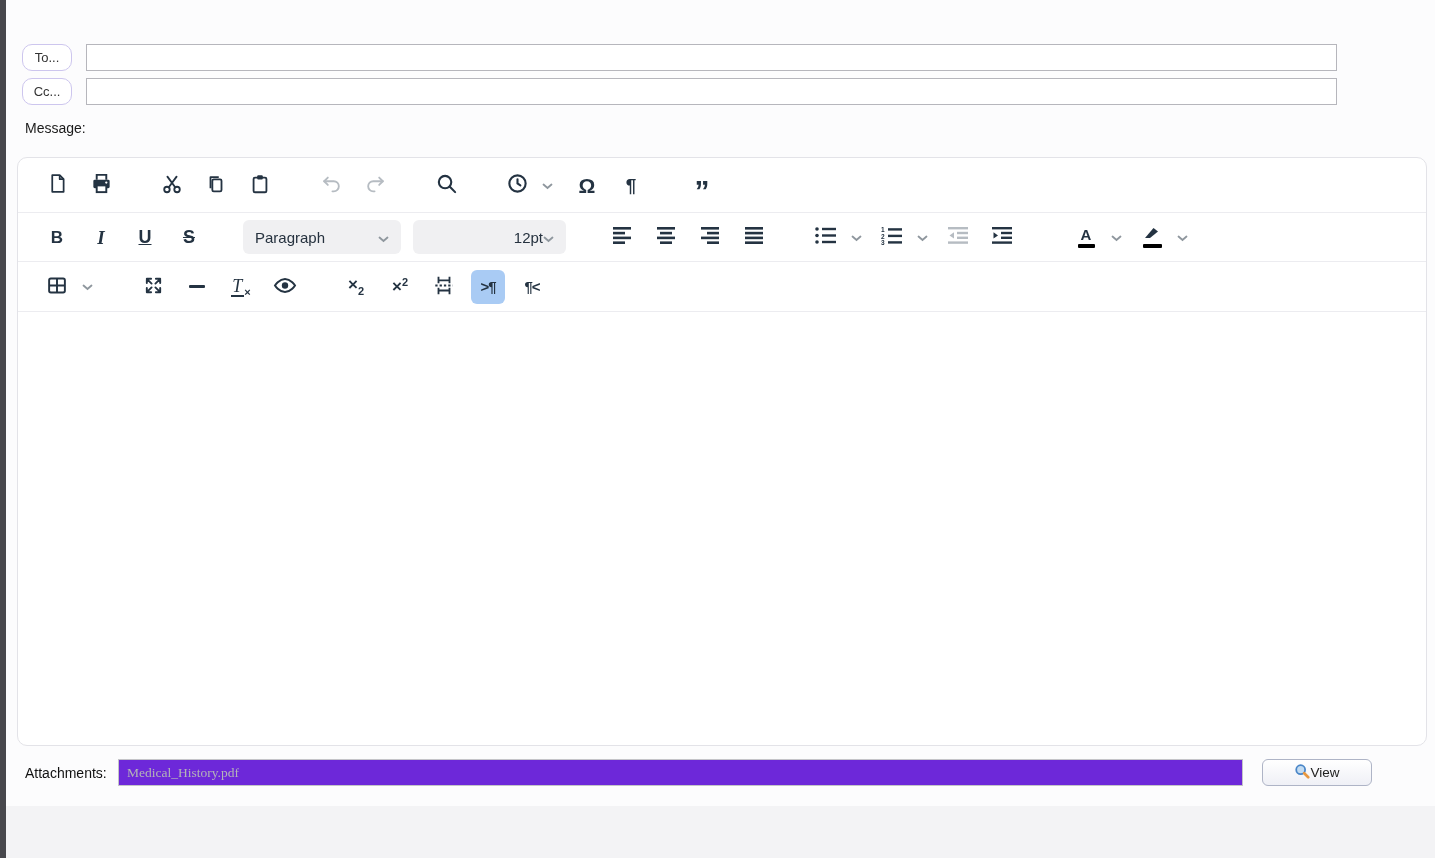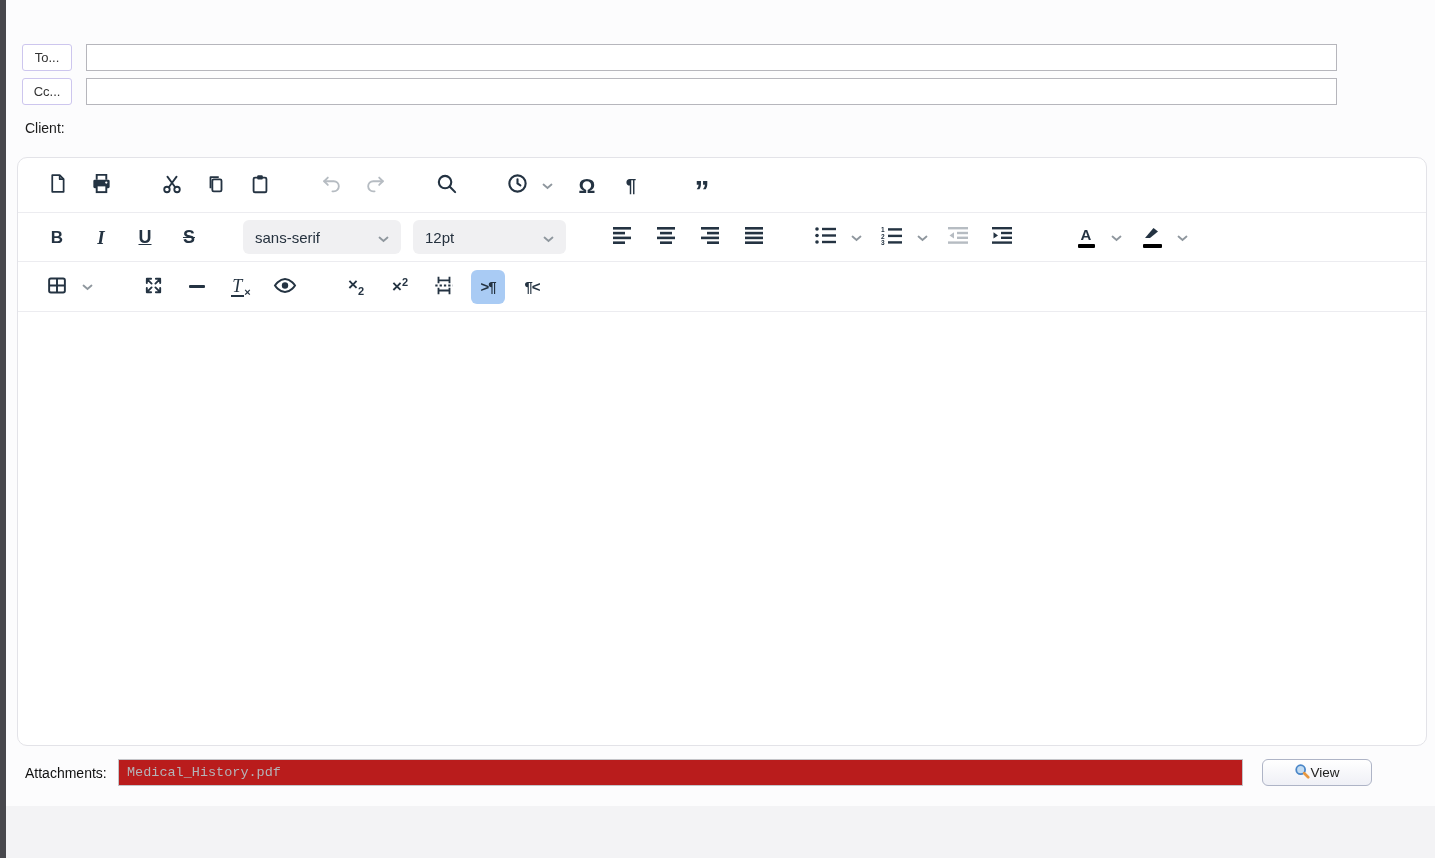--- a/index.html
+++ b/index.html
@@ -12,21 +12,21 @@
   
   .titlebar { position:absolute; left:0; top:0; width:100%; height:33px; background:#f1f1f4; }
   .title { position:absolute; left:9px; top:8px; font-size:13.5px; font-weight:bold; color:#3a2da5; letter-spacing:.2px; }
   .win-btn { position:absolute; top:7px; width:19px; height:19px; border-radius:4px; background:#e8e8ea;
              display:flex; align-items:center; justify-content:center; color:#737379; cursor:pointer; }
   .win-max { right:37px; }
   .win-close { right:11px; }
 
   
   .pill-btn { position:absolute; left:16px; width:50px; height:27px; background:#fff; border:1px solid #cdc6ee;
-              border-radius:3px; font-size:13px; color:#333; display:flex; align-items:center; justify-content:center; cursor:pointer; }
+              border-radius:10px; font-size:13px; color:#333; display:flex; align-items:center; justify-content:center; cursor:pointer; }
   .to-btn { top:44px; } .cc-btn { top:78px;text-align:right; }
   .line-input { position:absolute; left:80px; width:1251px; height:27px; border:1px solid #b6b6bc; background:#fff;
                 font-family:"Liberation Sans",sans-serif; font-size:13.5px; color:#222; padding:0 8px; outline:none; }
   .to-input { top:44px; } .cc-input { top:78px; }
   .subject-label { position:absolute; left:19px; top:120px; font-size:14px; color:#1b1b1b; }
   .subject-input { top:114px; height:28px; border-color:#9da0a6; }
 
   
   .editor { position:absolute; left:11px; top:157px; width:1410px; height:589px; background:#fff;
             border:1px solid #e3e3e8; border-radius:10px; overflow:hidden; }
@@ -57,48 +57,48 @@
   .clearfmt .x { font-size:11px; font-weight:700; margin-left:0px; margin-bottom:-1px; }
   .colorbtn { display:flex; flex-direction:column; align-items:center; justify-content:center; }
   .colorbtn .a { font-size:15px; font-weight:700; line-height:1; }
   .color-bar { width:17px; height:4px; background:#000; margin-top:2px; border-radius:1px; }
   .hr-glyph { width:16px; height:3px; background:currentColor; border-radius:1px; }
 
   .dd { height:34px; background:#f0f0f2; border-radius:6px; display:flex; align-items:center; justify-content:space-between;
         padding:0 12px; font-size:15px; color:#26323f; cursor:pointer; }
   .dd-format { width:158px; margin-right:12px; }
   .dd-font { width:158px; margin-right:12px; }
-  .dd-size { width:153px; margin-right:40px; }
+  .dd-size { width:153px; margin-right:40px;justify-content:flex-end; }
 
   .editor-content { height:276px; background:#fff; }
 
   
   .attach-label { position:absolute; left:19px; top:765px; font-size:14px; color:#111; }
   .attach-input { position:absolute; left:112px; top:759px; width:1125px; height:27px; border:1px solid #c4c4c8;
-                  background:#b91c1c; color:#b4b4b8; font-size:13.5px; padding:0 8px; font-family:Liberation Mono, monospace; outline:none; }
+                  background:#6d28d9; color:#b4b4b8; font-size:13.5px; padding:0 8px; font-family:Liberation Serif, serif; outline:none; }
   .view-btn { position:absolute; left:1256px; top:759px; width:110px; height:27px; border:1px solid #aeb4c6; border-radius:6px;
               background:linear-gradient(#ffffff,#eff0f6); display:flex; align-items:center; justify-content:center; 
               font-size:13.5px; color:#222; cursor:pointer; }
 
   
   .footer { position:absolute; left:0; top:806px; width:100%; height:52px; background:#f3f3f5; }
 </style>
 </head>
 <body>
 
 <div class="left-strip"></div>
 
 <div class="dialog">
 
 
   <button class="pill-btn to-btn">To...</button>
   <input class="line-input to-input" value="" style="">
   <button class="pill-btn cc-btn">Cc...</button>
   <input class="line-input cc-input" value="" style="">
-  <span class="subject-label">Client:</span>
+  <span class="subject-label">Message:</span>
 
   <div class="editor">
 
     <div class="toolbar-row row1">
       <div class="grp">
         <button class="tbtn">
           <span>
             <svg width="21" height="23" viewBox="0 0 24 24" fill="none" stroke="currentColor" stroke-width="2" stroke-linejoin="round">
               <path d="M6 2.5h8.5L19 7v14.5H6z"></path>
                 <path d="M14.5 2.5V7H19"></path>
@@ -211,22 +211,22 @@
         <button class="tbtn">
           <span class="glyph glyph-italic">I</span>
         </button>
         <button class="tbtn">
           <span class="glyph glyph-underline">U</span>
         </button>
         <button class="tbtn">
           <span class="glyph glyph-strike">S</span>
         </button>
       </div>
-      <div class="dd dd-font">
-        <span>sans-serif</span>
+      <div class="dd dd-format">
+        <span>Paragraph</span>
         <span>
           <svg width="11" height="7" viewBox="0 0 11 7" fill="none" stroke="#8f979e" stroke-width="1.8" stroke-linecap="round">
               <path d="M1.5 1.5L5.5 5l4-3.5"></path>
             </svg>
         </span>
       </div>
       <div class="dd dd-size">
         <span>12pt</span>
         <span>
           <svg width="11" height="7" viewBox="0 0 11 7" fill="none" stroke="#8f979e" stroke-width="1.8" stroke-linecap="round">

